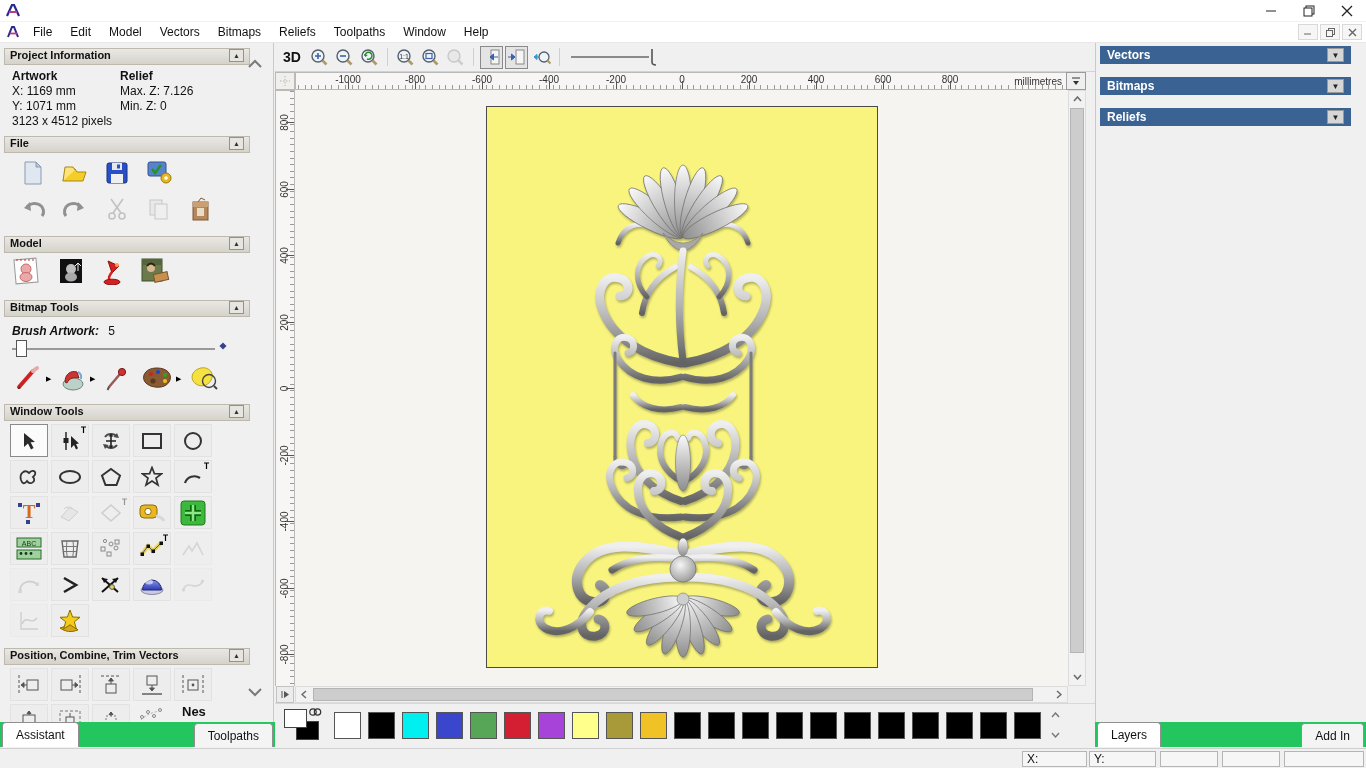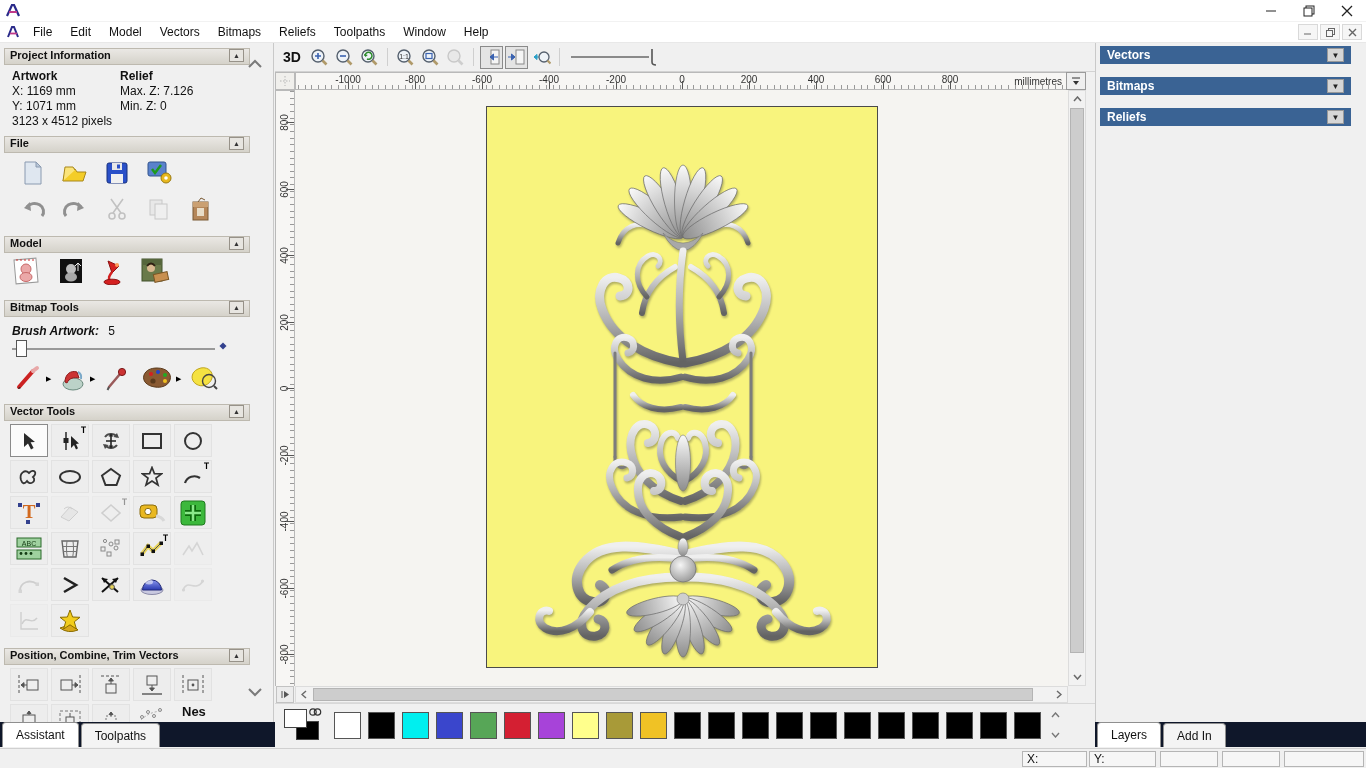--- a/index.html
+++ b/index.html
@@ -34,21 +34,21 @@
   .iconbtn { position:absolute; width:34px; height:30px; display:flex; align-items:center; justify-content:center; }
   .fly { position:absolute; font-size:7px; color:#000; }
   .grayed { opacity:.38; filter:grayscale(1); }
   .vtool { position:absolute; width:38px; height:33px; background:#ededed; border:1px solid #e2e2e2;
            display:flex; align-items:center; justify-content:center; }
   .vtool.sel { background:#fbfbfb; border:1px solid #8a8a8a; }
   .pin { position:absolute; }
   .scroll-chev { position:absolute; left:247px; color:#7a7a7a; }
 
   
-  .tabrow { position:absolute; top:722px; height:25px; background:#0f172a; display:flex; align-items:flex-end; }
+  .tabrow { position:absolute; top:722px; height:25px; background:#22c55e; display:flex; align-items:flex-end;justify-content:space-between; }
   .tab { height:24px; border:1px solid #8f8f8f; border-bottom:none; border-radius:4px 4px 0 0;
          background:#f4f4f4; padding:0 13px; font-size:12px; display:inline-flex; align-items:center; margin-right:2px; }
   .tab.active { background:#ffffff; height:25px; position:relative; z-index:2; }
 
   
   #view-toolbar { position:absolute; left:275px; top:43px; width:820px; height:29px; background:#f0f0f0;
                   border-bottom:1px solid #d2d2d2; display:flex; align-items:center; }
   .tbtn { width:23px; height:23px; display:flex; align-items:center; justify-content:center; margin:0 1px; }
   .tbtn.pressed { border:1px solid #8a8a8a; background:#e4e4e4; }
   .tsep { width:1px; height:18px; background:#cfcfcf; margin:0 5px; }
@@ -350,21 +350,21 @@
     <span class="fly" style="left:176px;top:332px">▶</span>
     <div class="iconbtn" style="left:186px;top:320px">
       <svg width="30" height="26">
           <path d="M10 4 C18 0 26 6 24 13 C22 20 14 23 8 19 C2 15 3 7 10 4 Z" fill="#f5e242" stroke="#c0a51e"></path>
           <circle cx="21" cy="16" r="6.5" fill="none" stroke="#444" stroke-width="1.4"></circle>
           <path d="M26 21 l3 3" stroke="#444" stroke-width="2"></path>
         </svg>
     </div>
 
     <div class="sechdr" style="top:361px">
-      <span>Vector Tools</span>
+      <span>Window Tools</span>
       <span class="colbtn">▲</span>
     </div>
 
     <div class="vtool sel" style="left:10px;top:381px">
       <svg width="20" height="20">
           <path d="M5 2 L5 16 L9 12.5 L12 18.5 L14.6 17 L11.6 11.3 L16 11 Z" fill="#2a2a2a"></path>
         </svg>
     </div>
     <div class="vtool" style="left:51px;top:381px">
       <svg width="20" height="20">

